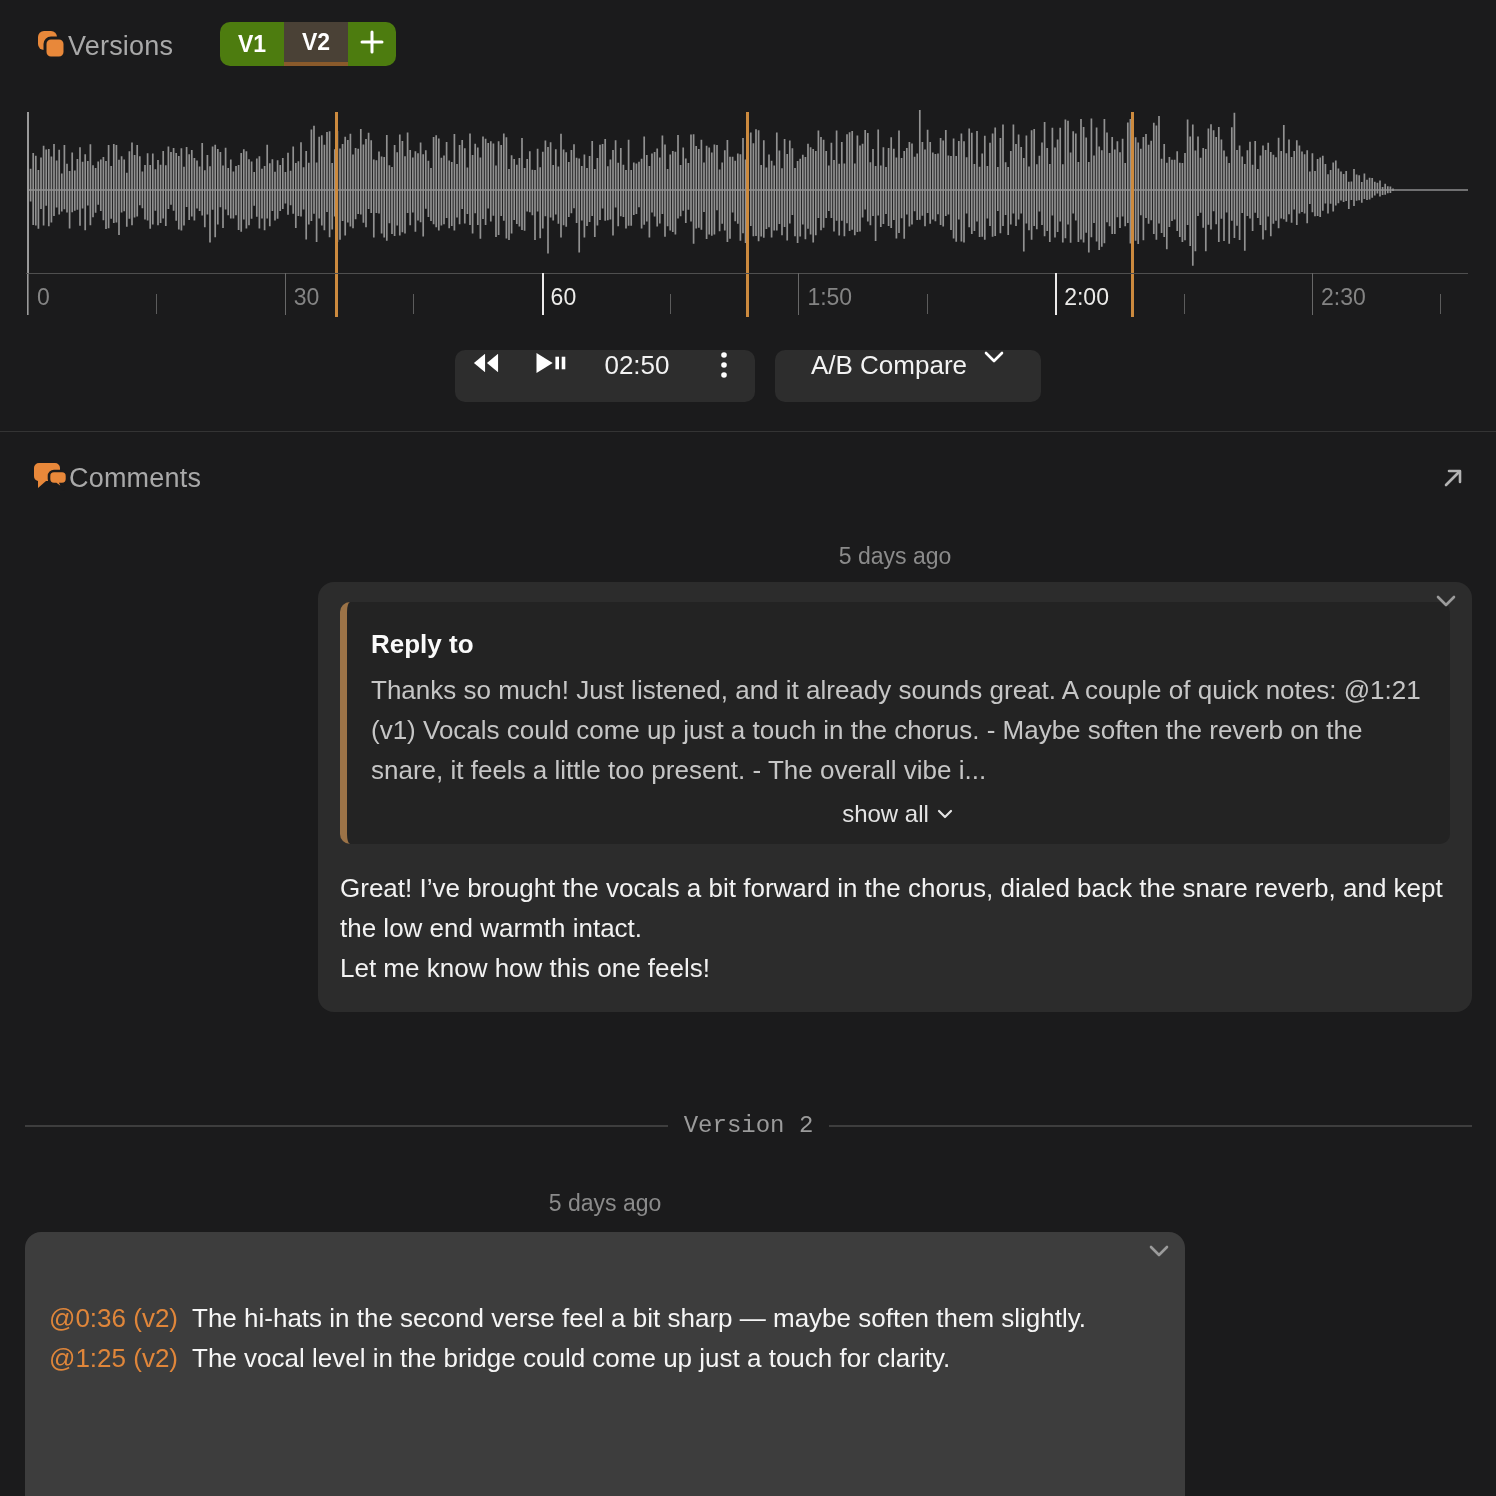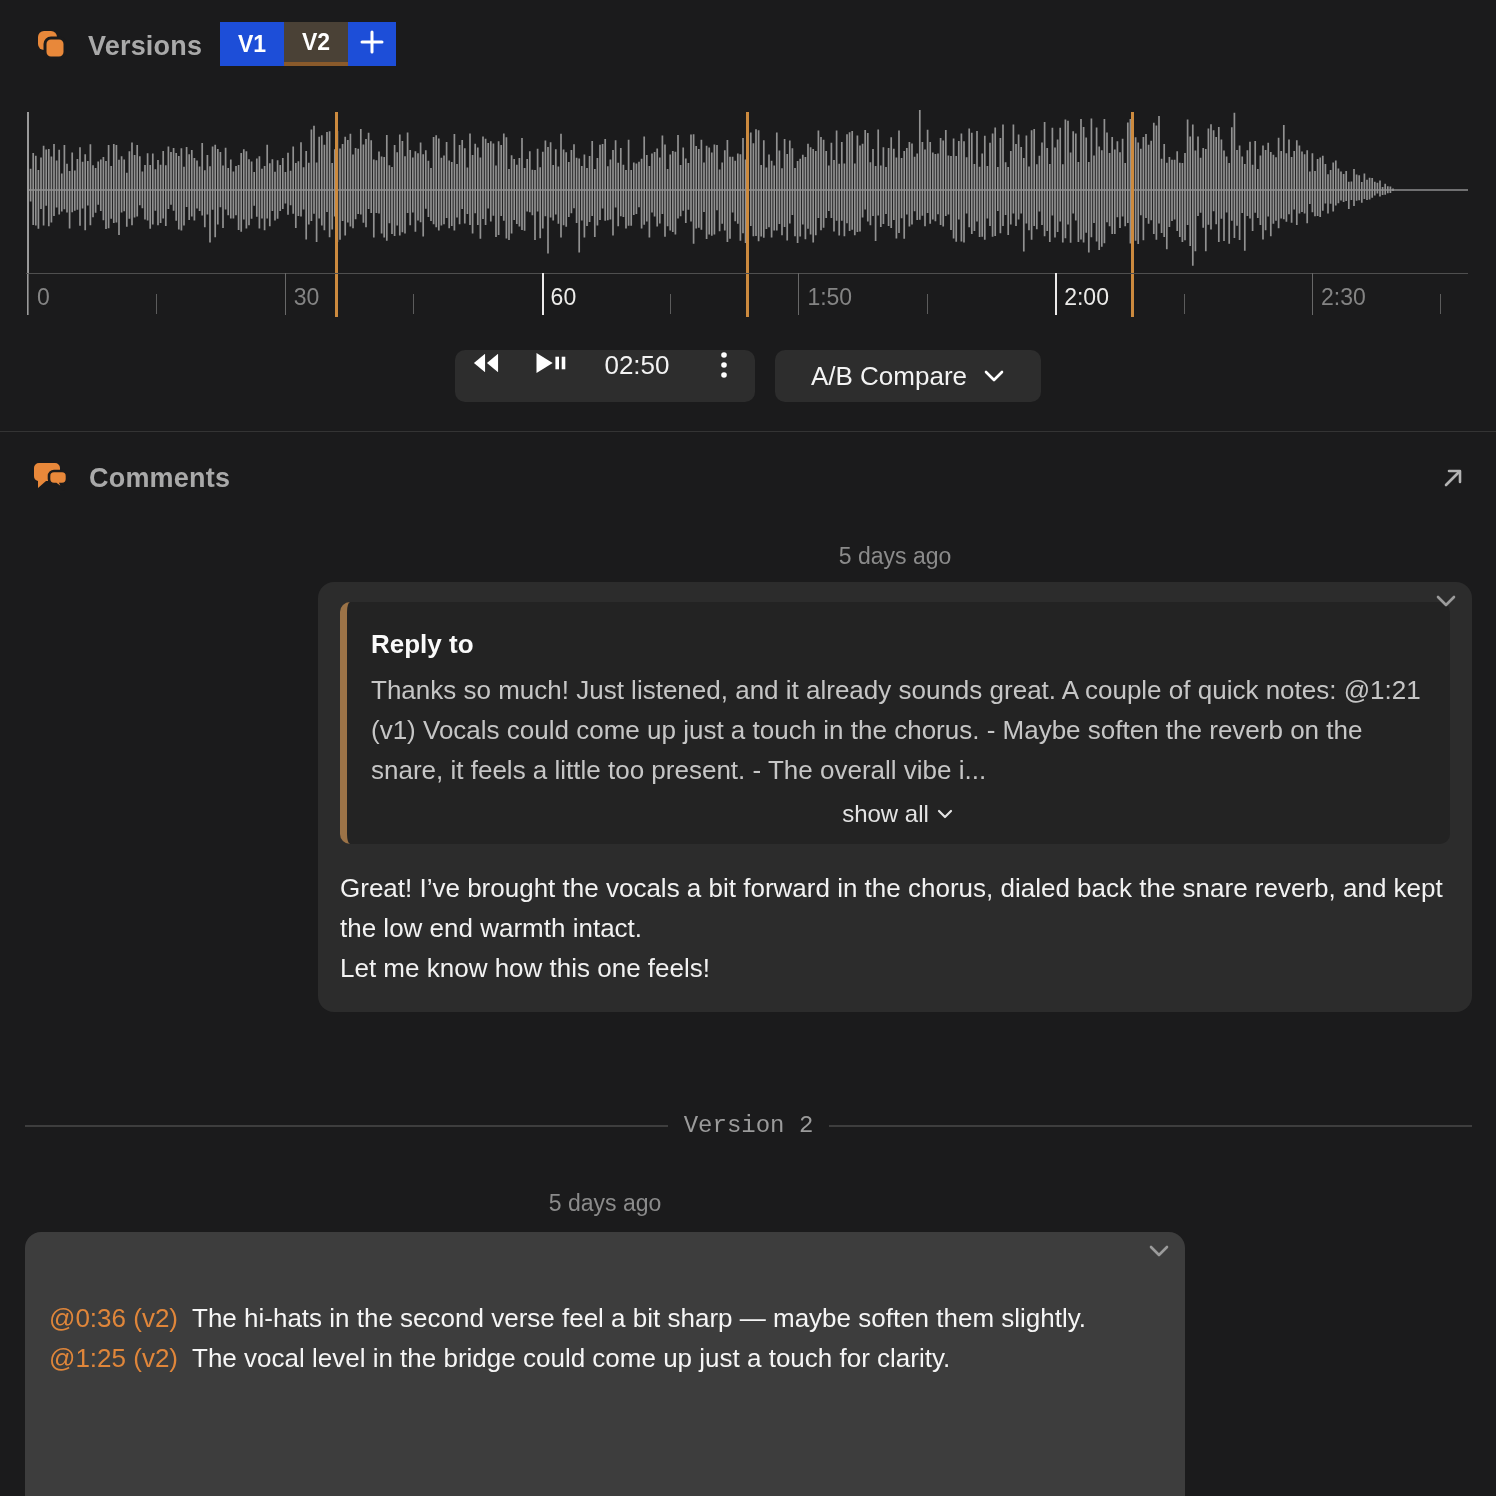--- a/index.html
+++ b/index.html
@@ -4,42 +4,42 @@
 <style>
   html,body{margin:0;padding:0;}
   body{
     width:1496px;height:1496px;overflow:hidden;position:relative;
     background:#1b1b1c;
     font-family:"Liberation Sans","DejaVu Sans",sans-serif;
     -webkit-font-smoothing:antialiased;
   }
   
   .top-bar{position:absolute;left:35px;top:22px;height:48px;display:flex;align-items:center;}
-  .title{font-size:27px;color:#a9a9a9;margin-left:20px;letter-spacing:.2px;font-weight:bold;}
-  .tab-group{position:absolute;left:220px;top:22px;height:44px;display:flex;background:#1d4ed8;border-radius:0;overflow:hidden;}
+  .title{font-size:27px;color:#a9a9a9;letter-spacing:.2px;}
+  .tab-group{position:absolute;left:220px;top:22px;height:44px;display:flex;background:#4d7c0f;border-radius:10px;overflow:hidden;}
   .tab{width:64px;display:flex;align-items:center;justify-content:center;color:#fff;font-weight:bold;font-size:23px;cursor:pointer;box-sizing:border-box;}
   .tab.active{background:#4a4136;border-bottom:4px solid #8a5a2b;}
   .tab-add{width:48px;display:flex;align-items:center;justify-content:center;cursor:pointer;}
   
   .wave-wrap{position:absolute;left:0;top:100px;width:1496px;height:220px;}
   .wave-wrap svg.wave{position:absolute;left:0;top:0;}
   .playhead{position:absolute;left:27px;top:12px;width:2px;height:203px;background:#9a9a9a;}
   .marker{position:absolute;top:12px;width:3px;height:205px;background:#cc8a3e;}
   .ruler-line{position:absolute;left:26px;top:173px;width:1442px;height:1px;background:#4f4f4f;}
   .tick-major{position:absolute;top:173px;width:1px;height:42px;background:#686868;}
   .tick-major.bright{width:2px;background:#eceaea;}
   .tick-minor{position:absolute;top:194px;width:1px;height:20px;background:#5c5c5c;}
   .tick-label{position:absolute;top:184px;font-size:23px;color:#848484;}
   .tick-label.bright{color:#ecebe9;}
   
   .transport{position:absolute;left:455px;top:350px;height:52px;display:flex;background:#2d2d2d;border-radius:10px;overflow:hidden;align-items:flex-start;}
   .t-seg{display:flex;align-items:center;justify-content:center;cursor:pointer;}
   .t-sep{width:2px;background:#1b1b1c;}
   .t-time{width:108px;color:#f3f3f3;font-size:26px;cursor:default;}
-  .ab-btn{position:absolute;left:775px;top:350px;width:266px;height:52px;background:#2d2d2d;border-radius:10px;display:flex;align-items:center;justify-content:center;color:#f3f3f3;font-size:26px;cursor:pointer;}
+  .ab-btn{position:absolute;left:775px;top:350px;width:266px;height:52px;background:#2d2d2d;border-radius:10px;display:flex;justify-content:center;color:#f3f3f3;font-size:26px;cursor:pointer;}
   .ab-btn svg{margin-left:16px;}
   .section-divider{position:absolute;left:0;top:431px;width:1496px;height:1px;background:#343434;}
   
   .comments-header{position:absolute;left:33px;top:458px;display:flex;align-items:center;}
   .expand-btn{position:absolute;left:1438px;top:463px;width:30px;height:30px;display:flex;align-items:center;justify-content:center;cursor:pointer;}
   
   .timestamp{position:absolute;text-align:center;color:#8b8b8b;font-size:23px;}
   .ts-1{left:318px;top:543px;width:1154px;}
   .ts-2{left:25px;top:1190px;width:1160px;}
   .card{position:absolute;background:#2c2c2c;border-radius:16px;box-sizing:border-box;}

